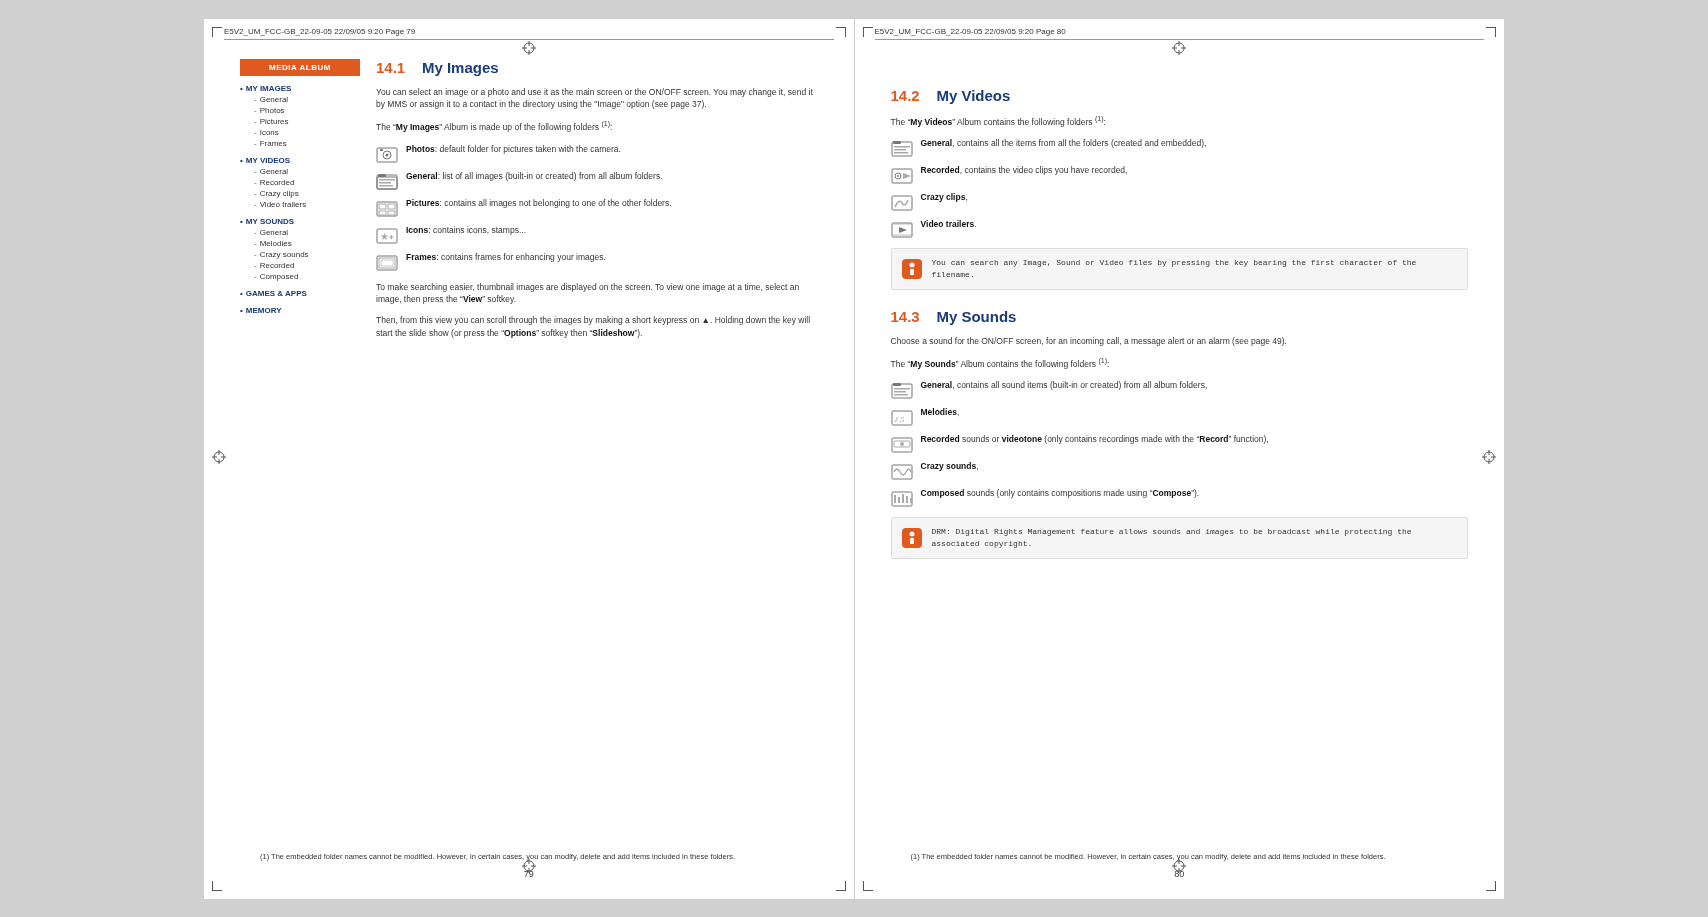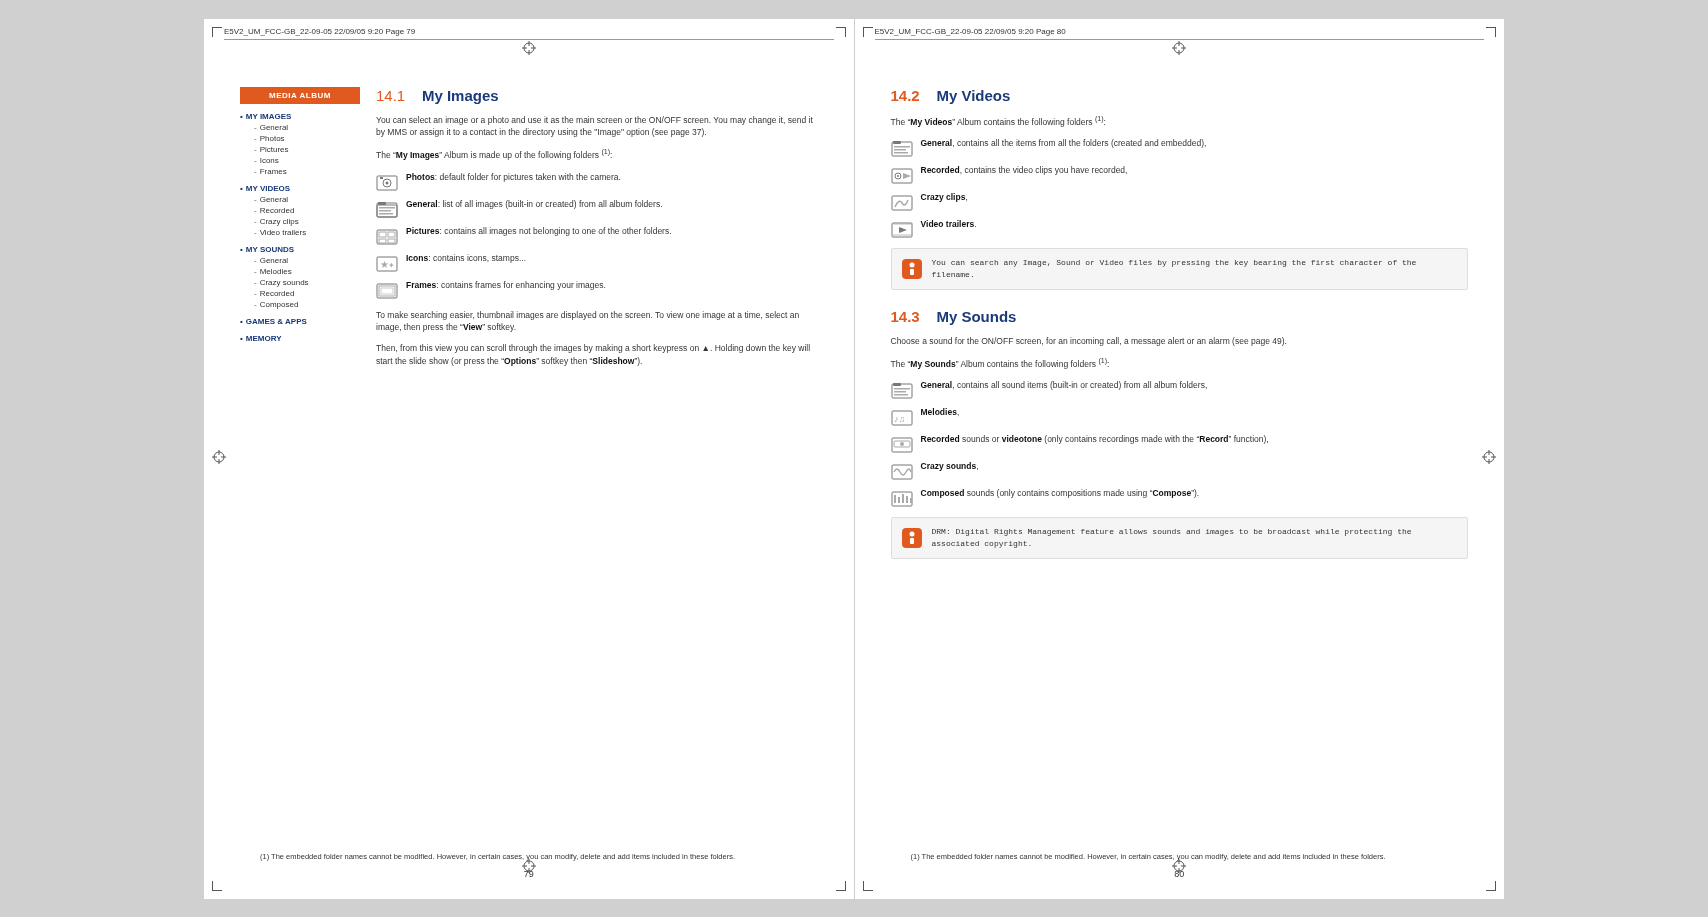--- a/index.html
+++ b/index.html
@@ -96,21 +96,20 @@
       font-size: 7.5px;
       color: #333;
       line-height: 1.4;
       padding-left: 20px;
     }
 
     
     .left-content {
       display: flex;
       gap: 16px;
-      margin-top: 28px;
     }
     
     .sidebar {
       width: 120px;
       flex-shrink: 0;
     }
     .sidebar-title {
       background: #e05a20;
       color: white;
       font-size: 8px;
@@ -348,21 +347,21 @@
         </div>
         <div class="sidebar-section">
           <div class="sidebar-bullet">
             <span>MEMORY</span>
           </div>
         </div>
       </div>
 
       <div class="main-content">
         <div class="section-title">
-          <span style="color:#e05a20;font-size:15px;font-weight:normal;">14.1</span>
+          <span style="color:#e05a20;font-size:15px;font-weight:bold;">14.1</span>
           <span style="color:#1a3a7a;font-size:15px;font-weight:bold;">&nbsp;&nbsp;</span>
           <span style="color:#1a3a7a;font-size:15px;font-weight:bold;">My Images</span>
         </div>
 
         <p class="body-text">You can select an image or a photo and use it as the main screen or the ON/OFF screen. You may change it, send it by MMS or assign it to a contact in the directory using the "Image" option (see page 37).</p>
         <p class="body-text">
           The “<b>My Images</b>” Album is made up of the following folders <sup>(1)</sup>:
         </p>
 
         <div class="folder-list">

